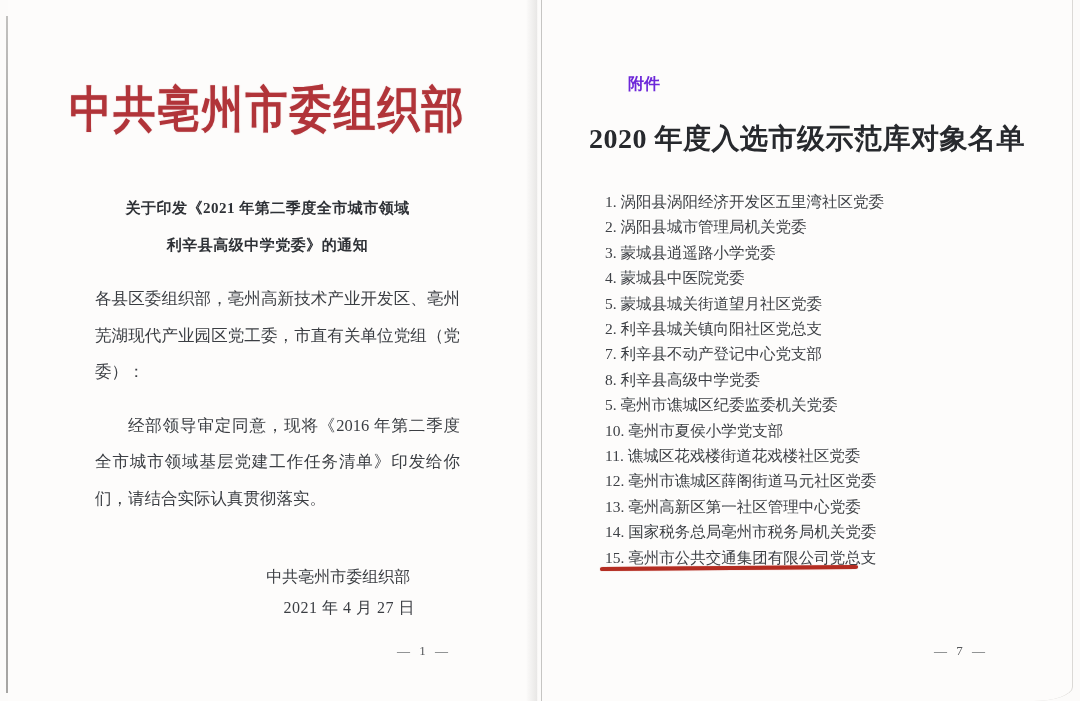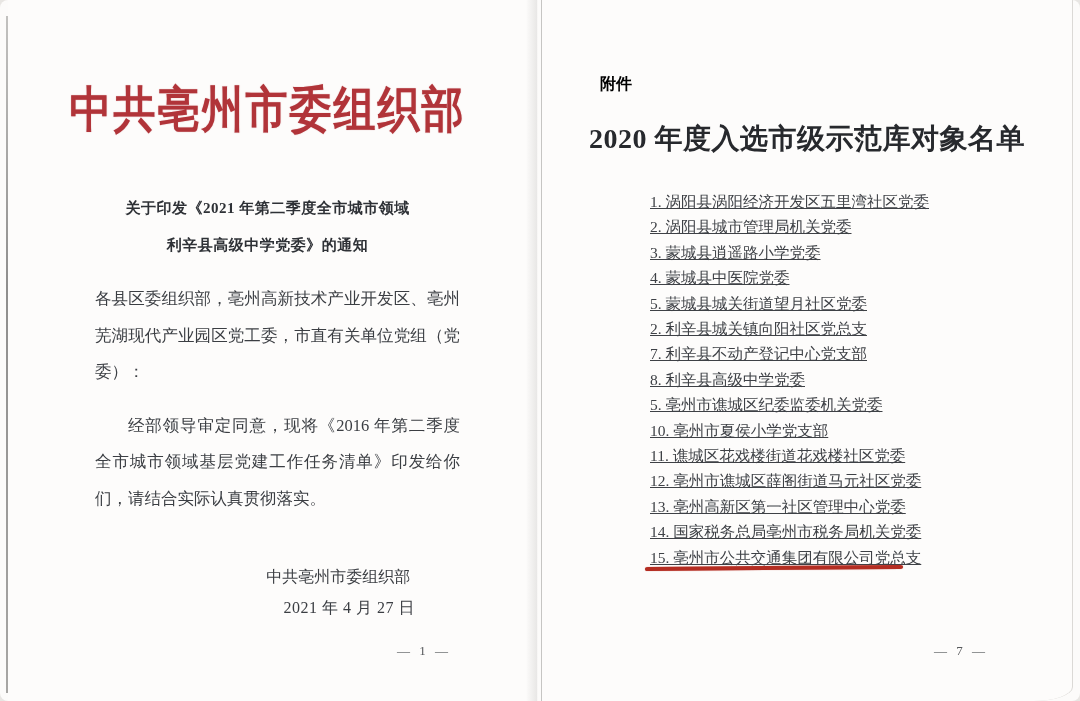--- a/index.html
+++ b/index.html
@@ -8,21 +8,20 @@
     font-family: "Liberation Serif", "DejaVu Serif", serif;
   }
   .scan {
     position: relative;
     width: 1080px;
     height: 701px;
     margin: 0 auto;
     background: #fcfbfa;
     overflow: hidden;
     color: #3a3d42;
-    border-radius: 8px;
   }
   
   .edge-left {
     position: absolute;
     left: 6px; top: 16px; bottom: 8px;
     width: 2px;
     background: linear-gradient(#c2c1bf, #8f8e8d 40%, #a7a6a4);
   }
   
   .spine {
@@ -89,42 +88,41 @@
     bottom: 42px;
     font-size: 13px;
     letter-spacing: 3px;
     color: #56585b;
   }
   .page-num-left  { right: 76px; }
   .page-num-right { right: 84px; }
 
   
   .attach-label {
-    margin: 74px 0 0 58px;
+    margin: 74px 0 0 86px;
     font-size: 16px;
     font-weight: 600;
     font-family: "Liberation Sans", "DejaVu Sans", sans-serif;
-    color: #000000;
+    color: #6d28d9;
   }
   .list-title {
     margin-top: 25px;
     text-align: center;
     font-size: 28px;
     font-weight: bold;
     letter-spacing: 0.5px;
     color: #27292d;
   }
   .name-list {
     list-style: none;
-    margin: 31px 20px 0 108px;
+    margin: 31px 20px 0 63px;
     padding: 0;
     font-size: 15.5px;
     line-height: 25.4px;
     color: #3e4146;
-    text-decoration: underline;
   }
   .name-list li { position: relative; white-space: nowrap; }
   .red-underline {
     position: absolute;
     left: -5px;
     top: 21.5px;
     width: 258px;
     height: 4px;
     background: #b42d22;
     border-radius: 3px / 2px;

